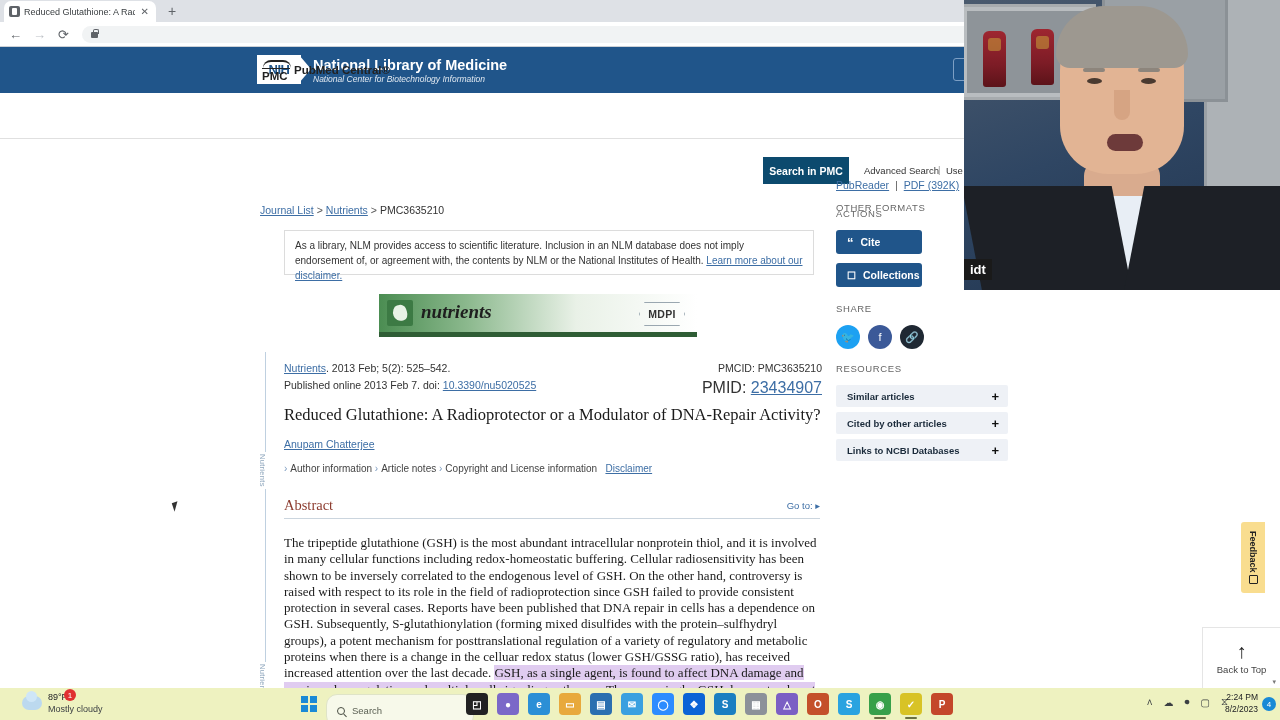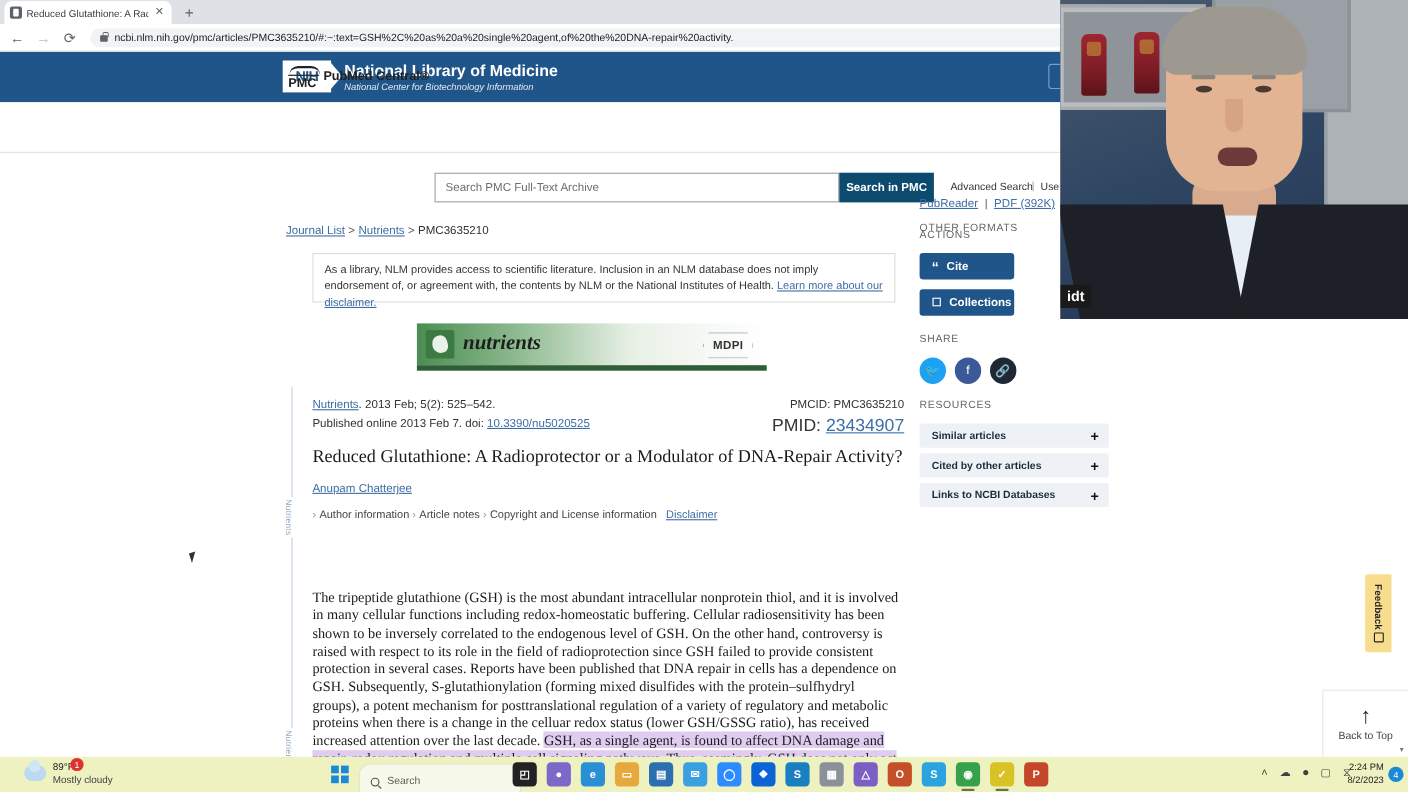--- a/index.html
+++ b/index.html
@@ -311,21 +311,20 @@
     </div>
     <div class="tab-new">+</div>
   </div>
 
   <div class="toolbar">
     <span class="navbtn">←</span>
     <span class="navbtn dim">→</span>
     <span class="navbtn">⟳</span>
     <div class="omnibox">
       <span class="lock"></span>
-      <span class="url">ncbi.nlm.nih.gov/pmc/articles/PMC3635210/#:~:text=GSH%2C%20as%20a%20single%20agent,of%20the%20DNA-repair%20activity.</span>
     </div>
   </div>
   <div class="chrome-sep"></div>
 
   <div class="page">
 
     <div class="nih-bar">
       <div class="nih-logo">
         <span>NIH</span>
       </div>
@@ -334,21 +333,20 @@
       <div class="nih-t2">National Center for Biotechnology Information</div>
       <div class="nih-searchbox"></div>
     </div>
 
     <div class="pmc-bar"></div>
     <div class="pmc-logo">
       <div class="pmc-arch"></div>
       <div class="pmc-word">PMC</div>
     </div>
     <div class="pmc-label">PubMed Central®</div>
-    <div class="pmc-search" title="Search PMC Full-Text Archive">Search PMC Full-Text Archive</div>
     <div class="pmc-searchbtn">Search in PMC</div>
     <div class="pmc-adv">Advanced Search</div>
     <div class="pmc-divider1">|</div>
     <div class="pmc-usr">Use</div>
 
     <div class="crumbs">
       <a href="#">Journal List</a><span class="sep">&gt;</span><a href="#">Nutrients</a><span class="sep">&gt;</span><span>PMC3635210</span>
     </div>
 
     <div class="disc">
@@ -379,20 +377,24 @@
     <div class="title">Reduced Glutathione: A Radioprotector or a Modulator of DNA-Repair Activity?</div>
     <div class="author">Anupam Chatterjee</div>
 
     <div class="sublinks">
       <span class="b">›</span><span class="plain">Author information</span>
       <span class="b">›</span><span class="plain">Article notes</span>
       <span class="b">›</span><span class="plain">Copyright and License information</span>
       &nbsp;&nbsp;<a href="#">Disclaimer</a>
     </div>
 
+    <div class="abstract-h">
+      <span>Abstract</span>
+      <span class="goto"><span>Go to:</span> <span>▸</span></span>
+    </div>
 
     <div class="abstract-body">
       <span>The tripeptide glutathione (GSH) is the most abundant intracellular nonprotein thiol, and it is involved in many cellular functions including redox-homeostatic buffering. Cellular radiosensitivity has been shown to be inversely correlated to the endogenous level of GSH. On the other hand, controversy is raised with respect to its role in the field of radioprotection since GSH failed to provide consistent protection in several cases. Reports have been published that DNA repair in cells has a dependence on GSH. Subsequently, S-glutathionylation (forming mixed disulfides with the protein–sulfhydryl groups), a potent mechanism for posttranslational regulation of a variety of regulatory and metabolic proteins when there is a change in the celluar redox status (lower GSH/GSSG ratio), has received increased attention over the last decade. </span><span class="hl">GSH, as a single agent, is found to affect DNA damage and repair, redox regulation and multiple cell signaling pathways. Thus, seemingly, GSH does not only act as a radioprotector against DNA damage induced by X-rays through glutathionylation, it may also act as a modulator of the DNA-repair activity.</span>
     </div>
 
     <div class="rc">
       <div class="rc-h" style="position:absolute;top:107px;left:0;margin-top:48px;">OTHER FORMATS</div>
       <div style="position:absolute;top:132px;left:0;display:flex;gap:6px;align-items:center;">
         <a href="#" class="rc-link">PubReader</a>
         <span style="font-size:10px;color:#555;">|</span>

